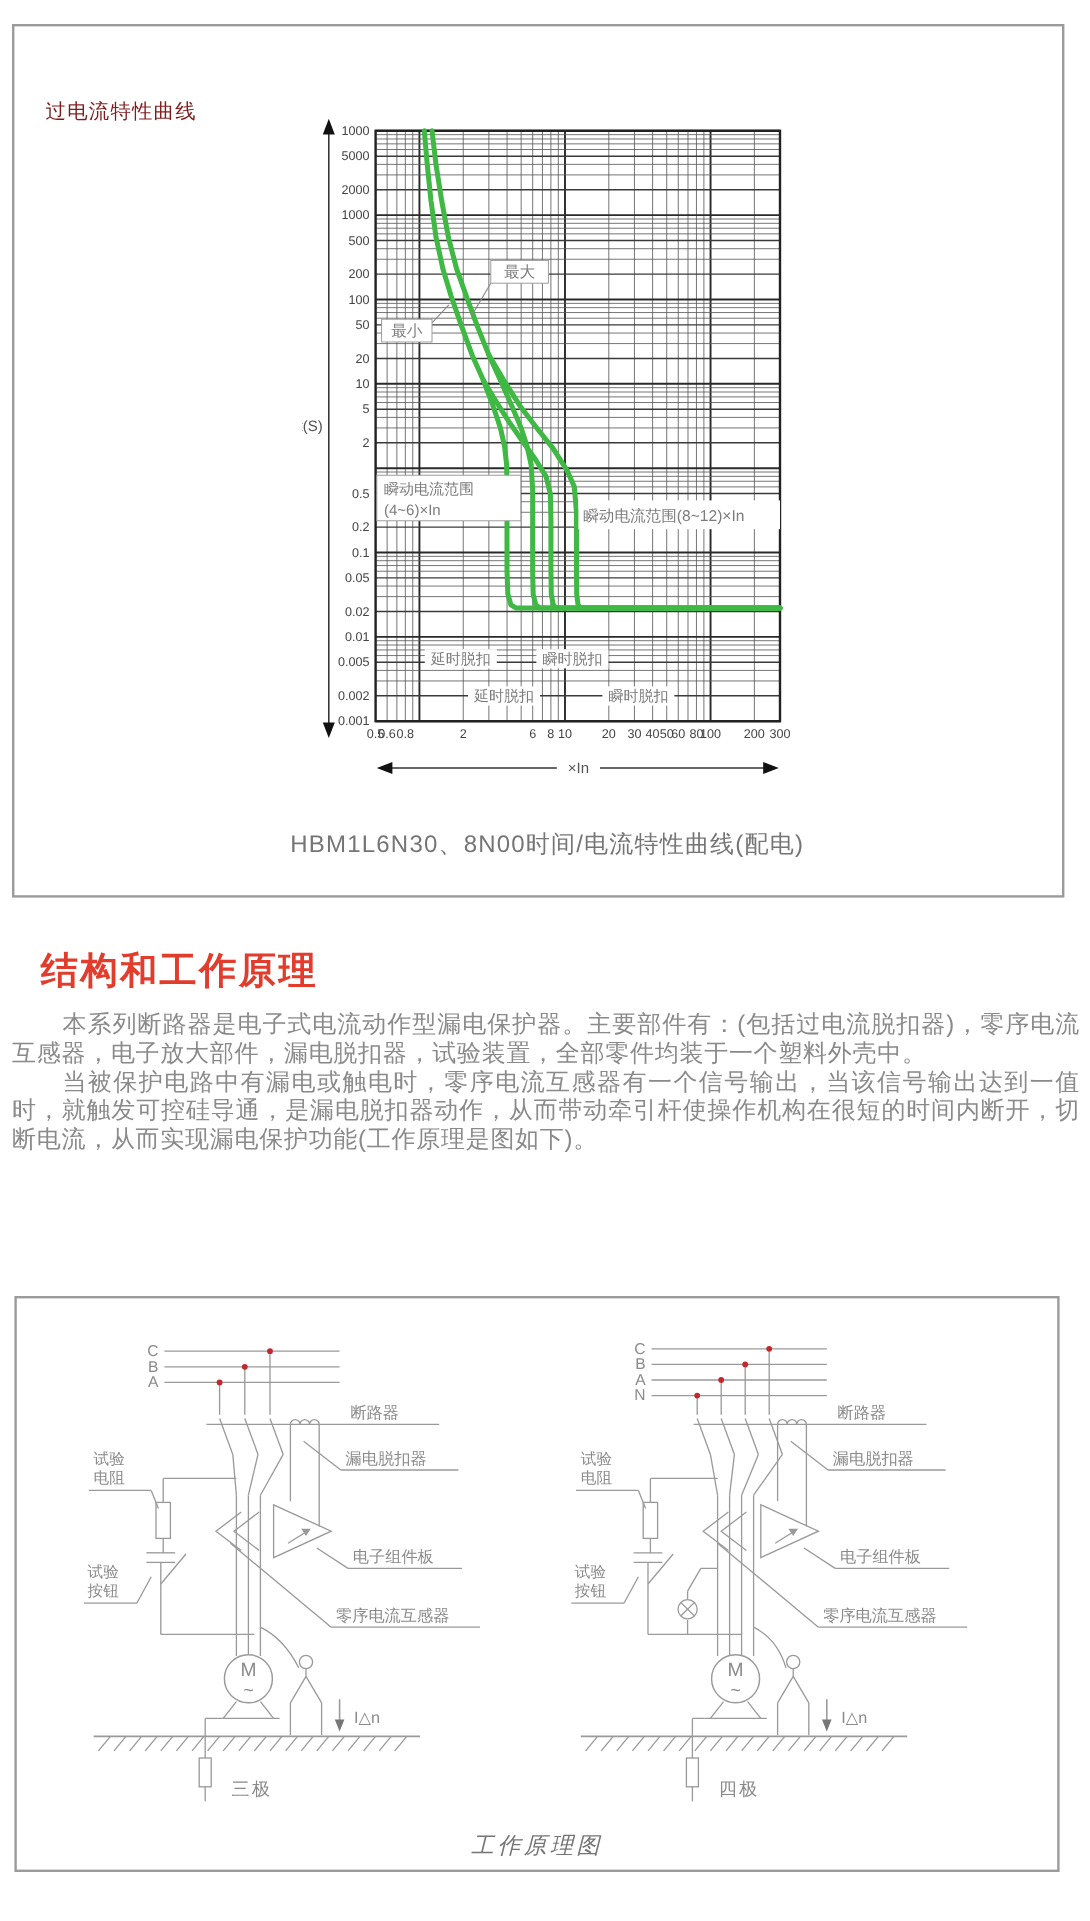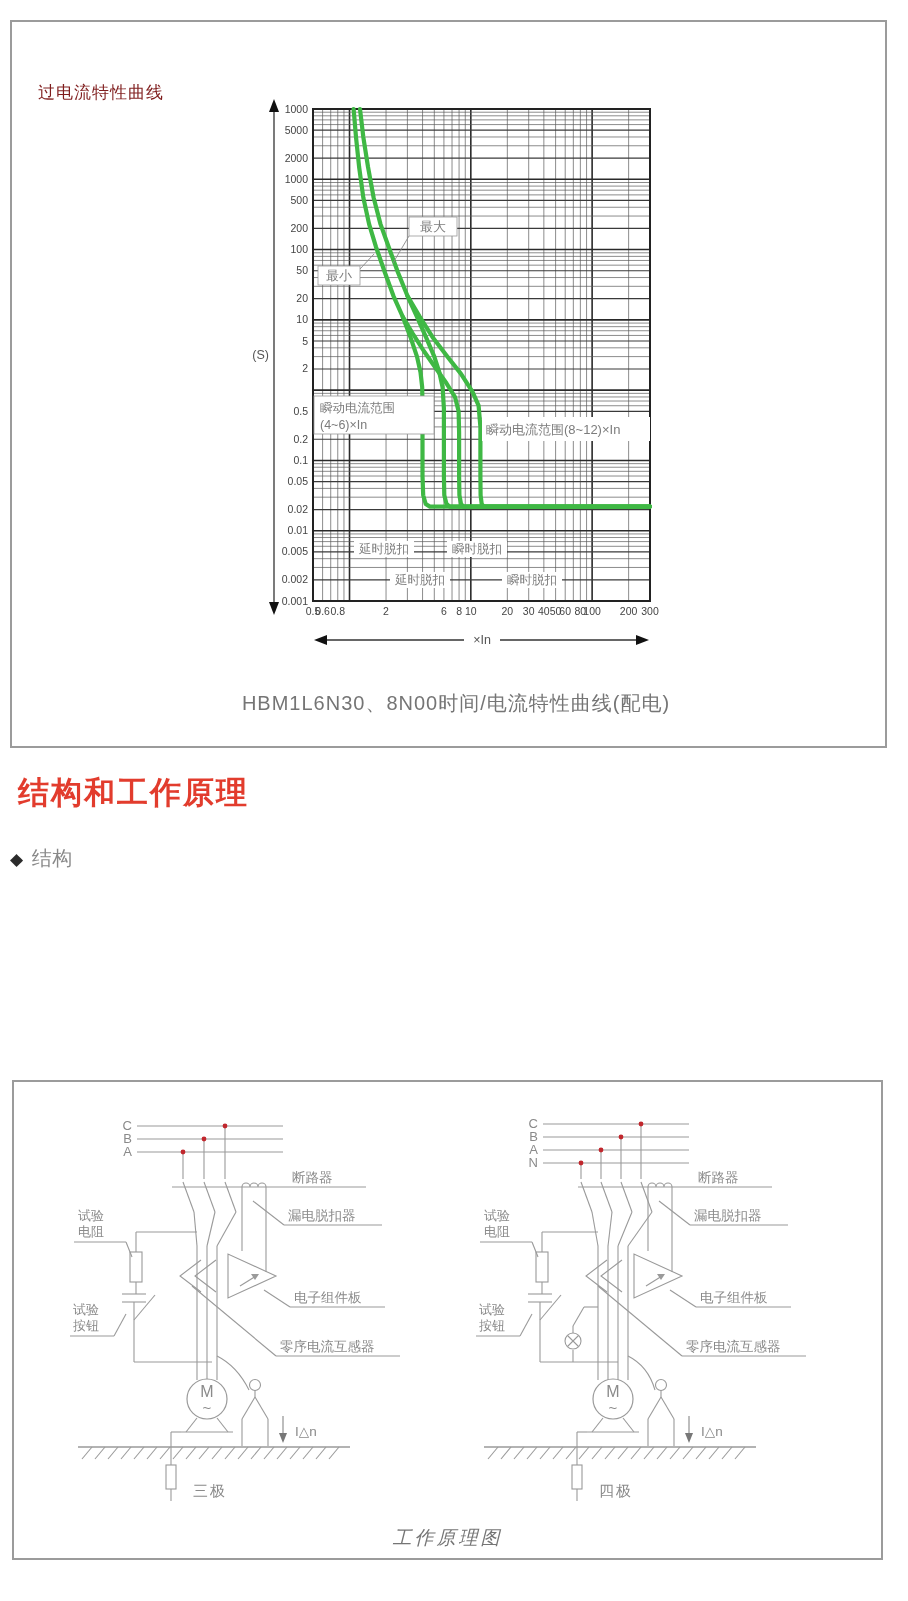--- a/index.html
+++ b/index.html
@@ -5,21 +5,21 @@
   html,body{margin:0;padding:0;background:#fff;}
   .page{position:relative;width:908px;height:1601px;background:#ffffff;
         font-family:"Liberation Sans","DejaVu Sans",sans-serif;overflow:hidden;}
   .panel{position:absolute;border:2px solid #9b9b9b;background:#fff;box-sizing:border-box;overflow:hidden;}
   .top-panel{left:10px;top:20px;width:877px;height:728px;}
   .bottom-panel{left:12px;top:1080px;width:871px;height:480px;}
   .panel-title{position:absolute;left:26px;top:16px;font-size:17px;color:#7f1d1d;letter-spacing:1px;margin-top:43px;}
   #curve-chart{position:absolute;left:240px;top:75px;}
   .chart-caption{position:absolute;left:15px;right:0;top:668px;text-align:center;
                  font-size:20px;color:#757575;letter-spacing:1px;}
-  .section-heading{position:absolute;left:18px;top:772px;margin:0;font-size:31px;font-weight:bold;
+  .section-heading{position:absolute;left:18px;top:772px;margin:16px;font-size:31px;font-weight:bold;
                    color:#e23c2d;letter-spacing:2px;}
   .text-block{position:absolute;left:10px;top:842px;width:890px;font-size:20px;color:#8a8a8a;
               line-height:24px;letter-spacing:0.6px;}
   .bullet-line{margin:4px 0 2px 0;}
   .bullet-line .diamond{color:#2b2b2b;font-size:17px;margin-right:8px;}
   .para{margin:0;text-indent:2.1em;text-align:justify;}
   .principle-caption{position:absolute;left:0;right:0;top:443px;text-align:center;
                      font-size:19px;color:#757575;letter-spacing:3px;font-style:italic;}
   #diagram-three{position:absolute;left:56px;top:12px;}
   #diagram-four{position:absolute;left:462px;top:12px;}
@@ -220,23 +220,22 @@
           <rect x="250" y="475" width="60" height="16" fill="#fff"></rect>
           <text x="280" y="487" fill="#7c7c7c" font-size="12.5" font-family="Liberation Sans, DejaVu Sans, sans-serif" text-anchor="middle">瞬时脱扣</text>
         </g>
       </svg>
     <div class="chart-caption">HBM1L6N30、8N00时间/电流特性曲线(配电)</div>
   </div>
 
   <h1 class="section-heading">结构和工作原理</h1>
 
   <div class="text-block">
-    <div class="bullet-line">
-      <span class="diamond">◆</span><span>结构</span>
-    </div>
+    <p class="para">本系列断路器是电子式电流动作型漏电保护器。主要部件有：(包括过电流脱扣器)，零序电流互感器，电子放大部件，漏电脱扣器，试验装置，全部零件均装于一个塑料外壳中。</p>
+    <p class="para">当被保护电路中有漏电或触电时，零序电流互感器有一个信号输出，当该信号输出达到一值时，就触发可控硅导通，是漏电脱扣器动作，从而带动牵引杆使操作机构在很短的时间内断开，切断电流，从而实现漏电保护功能(工作原理是图如下)。</p>
   </div>
 
   <div class="panel bottom-panel">
     <svg id="diagram-three" width="420" height="420" viewBox="0 0 420 420">
         <g>
           <line x1="67" y1="32" x2="213" y2="32" stroke="#9a9a9a" stroke-width="1.1"></line>
           <text x="62" y="36" fill="#8a8a8a" font-size="13" font-family="Liberation Sans, DejaVu Sans, sans-serif" text-anchor="end">C</text>
           <line x1="67" y1="45" x2="213" y2="45" stroke="#9a9a9a" stroke-width="1.1"></line>
           <text x="62" y="49" fill="#8a8a8a" font-size="13" font-family="Liberation Sans, DejaVu Sans, sans-serif" text-anchor="end">B</text>
           <line x1="67" y1="58" x2="213" y2="58" stroke="#9a9a9a" stroke-width="1.1"></line>

